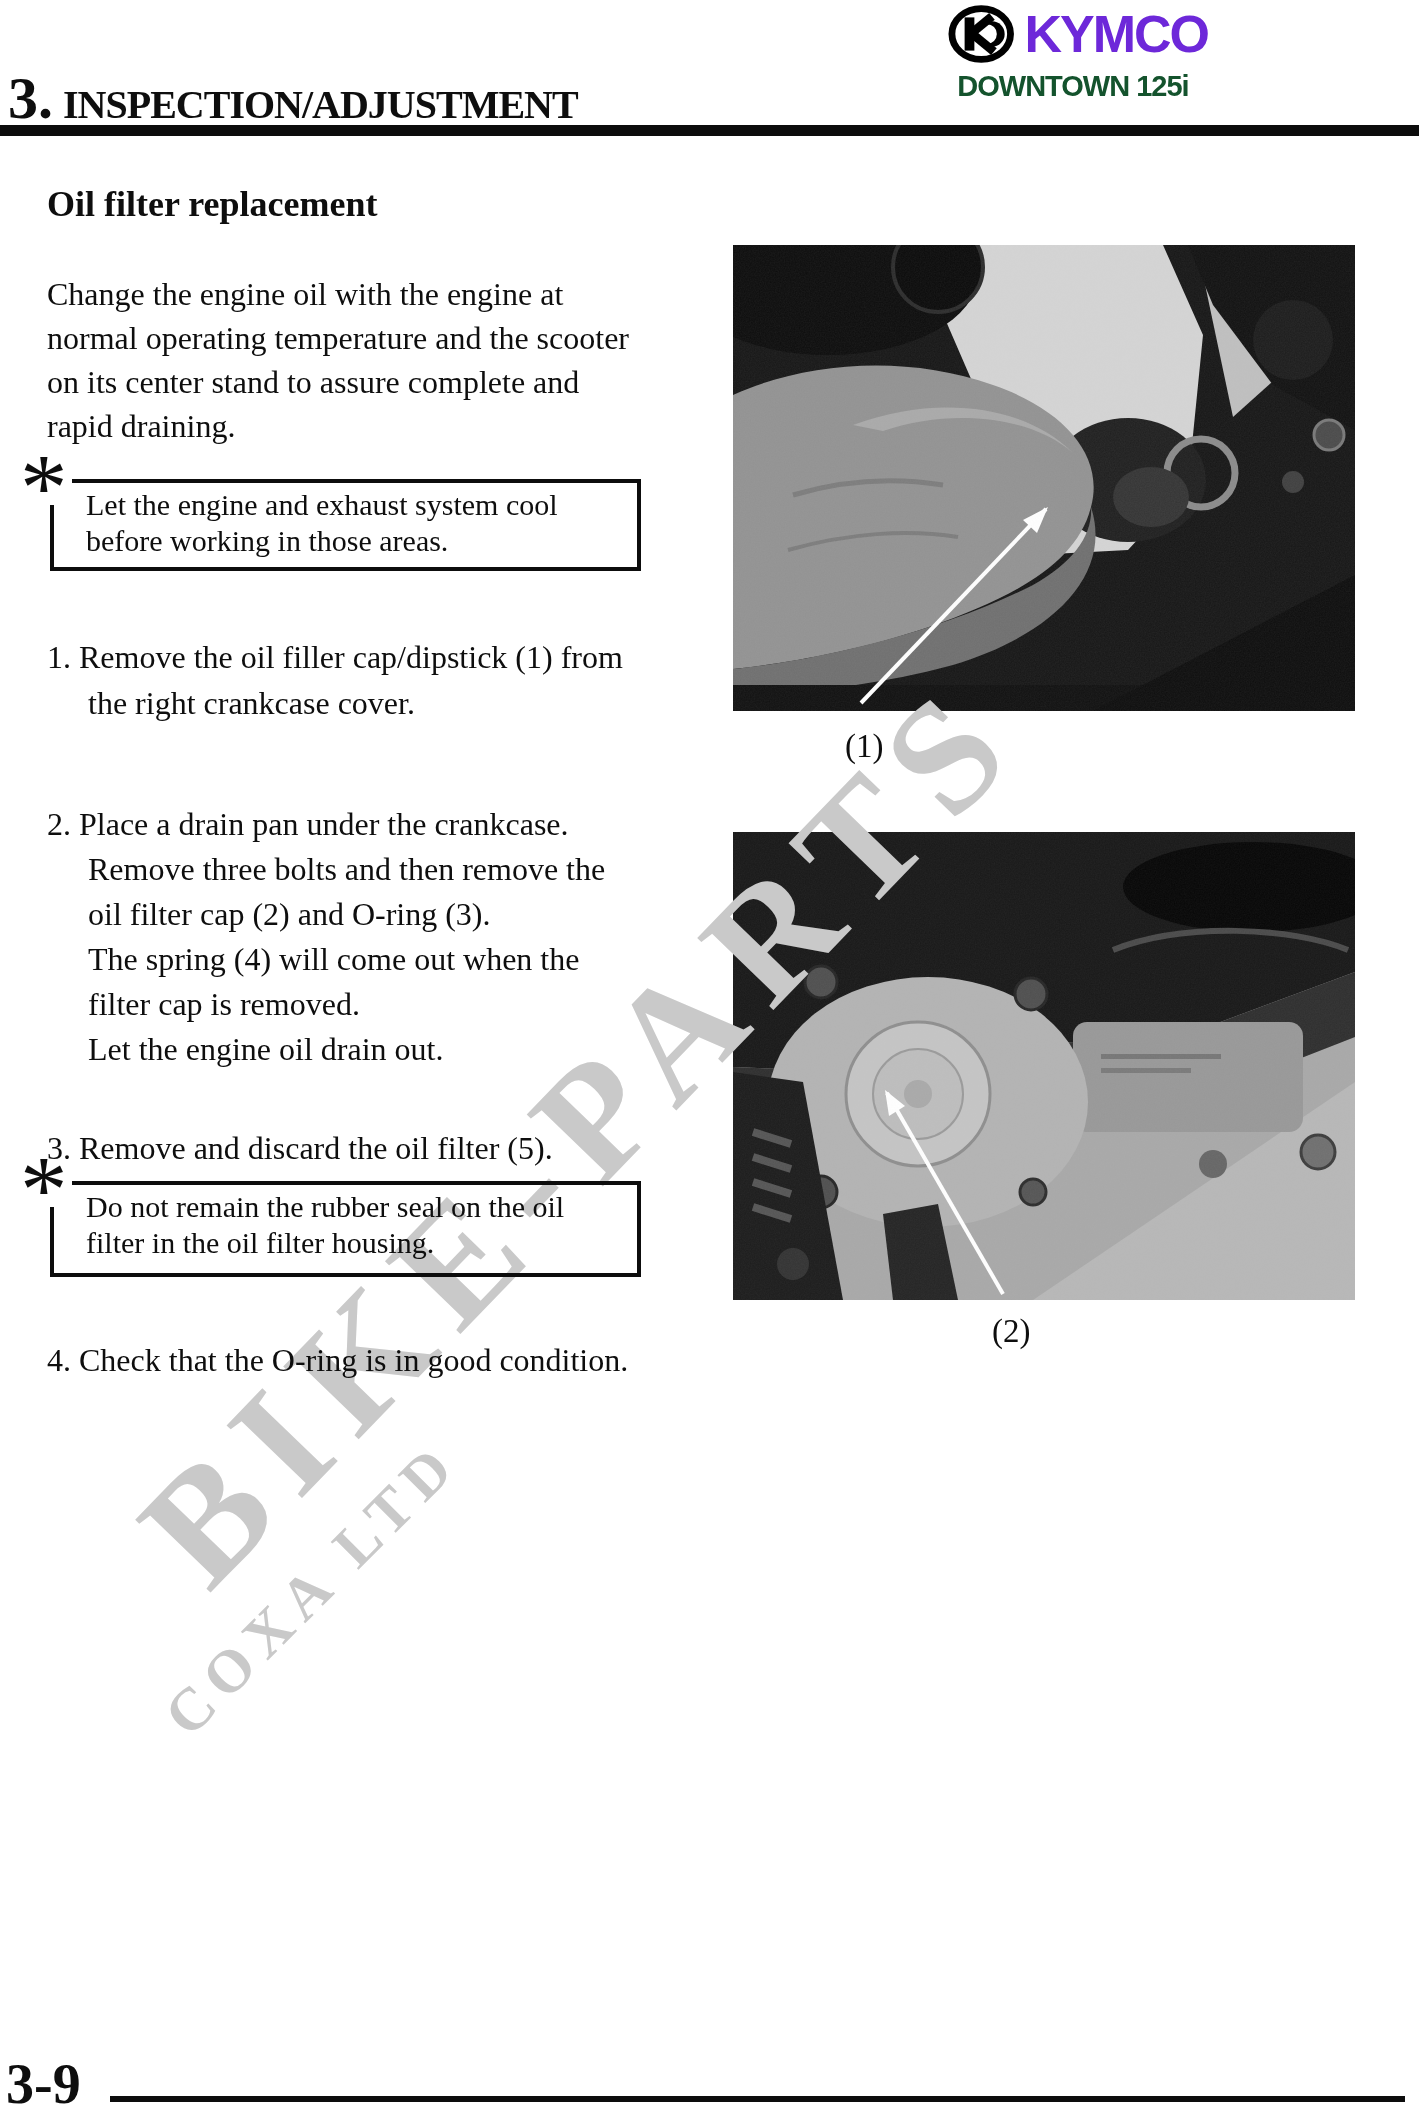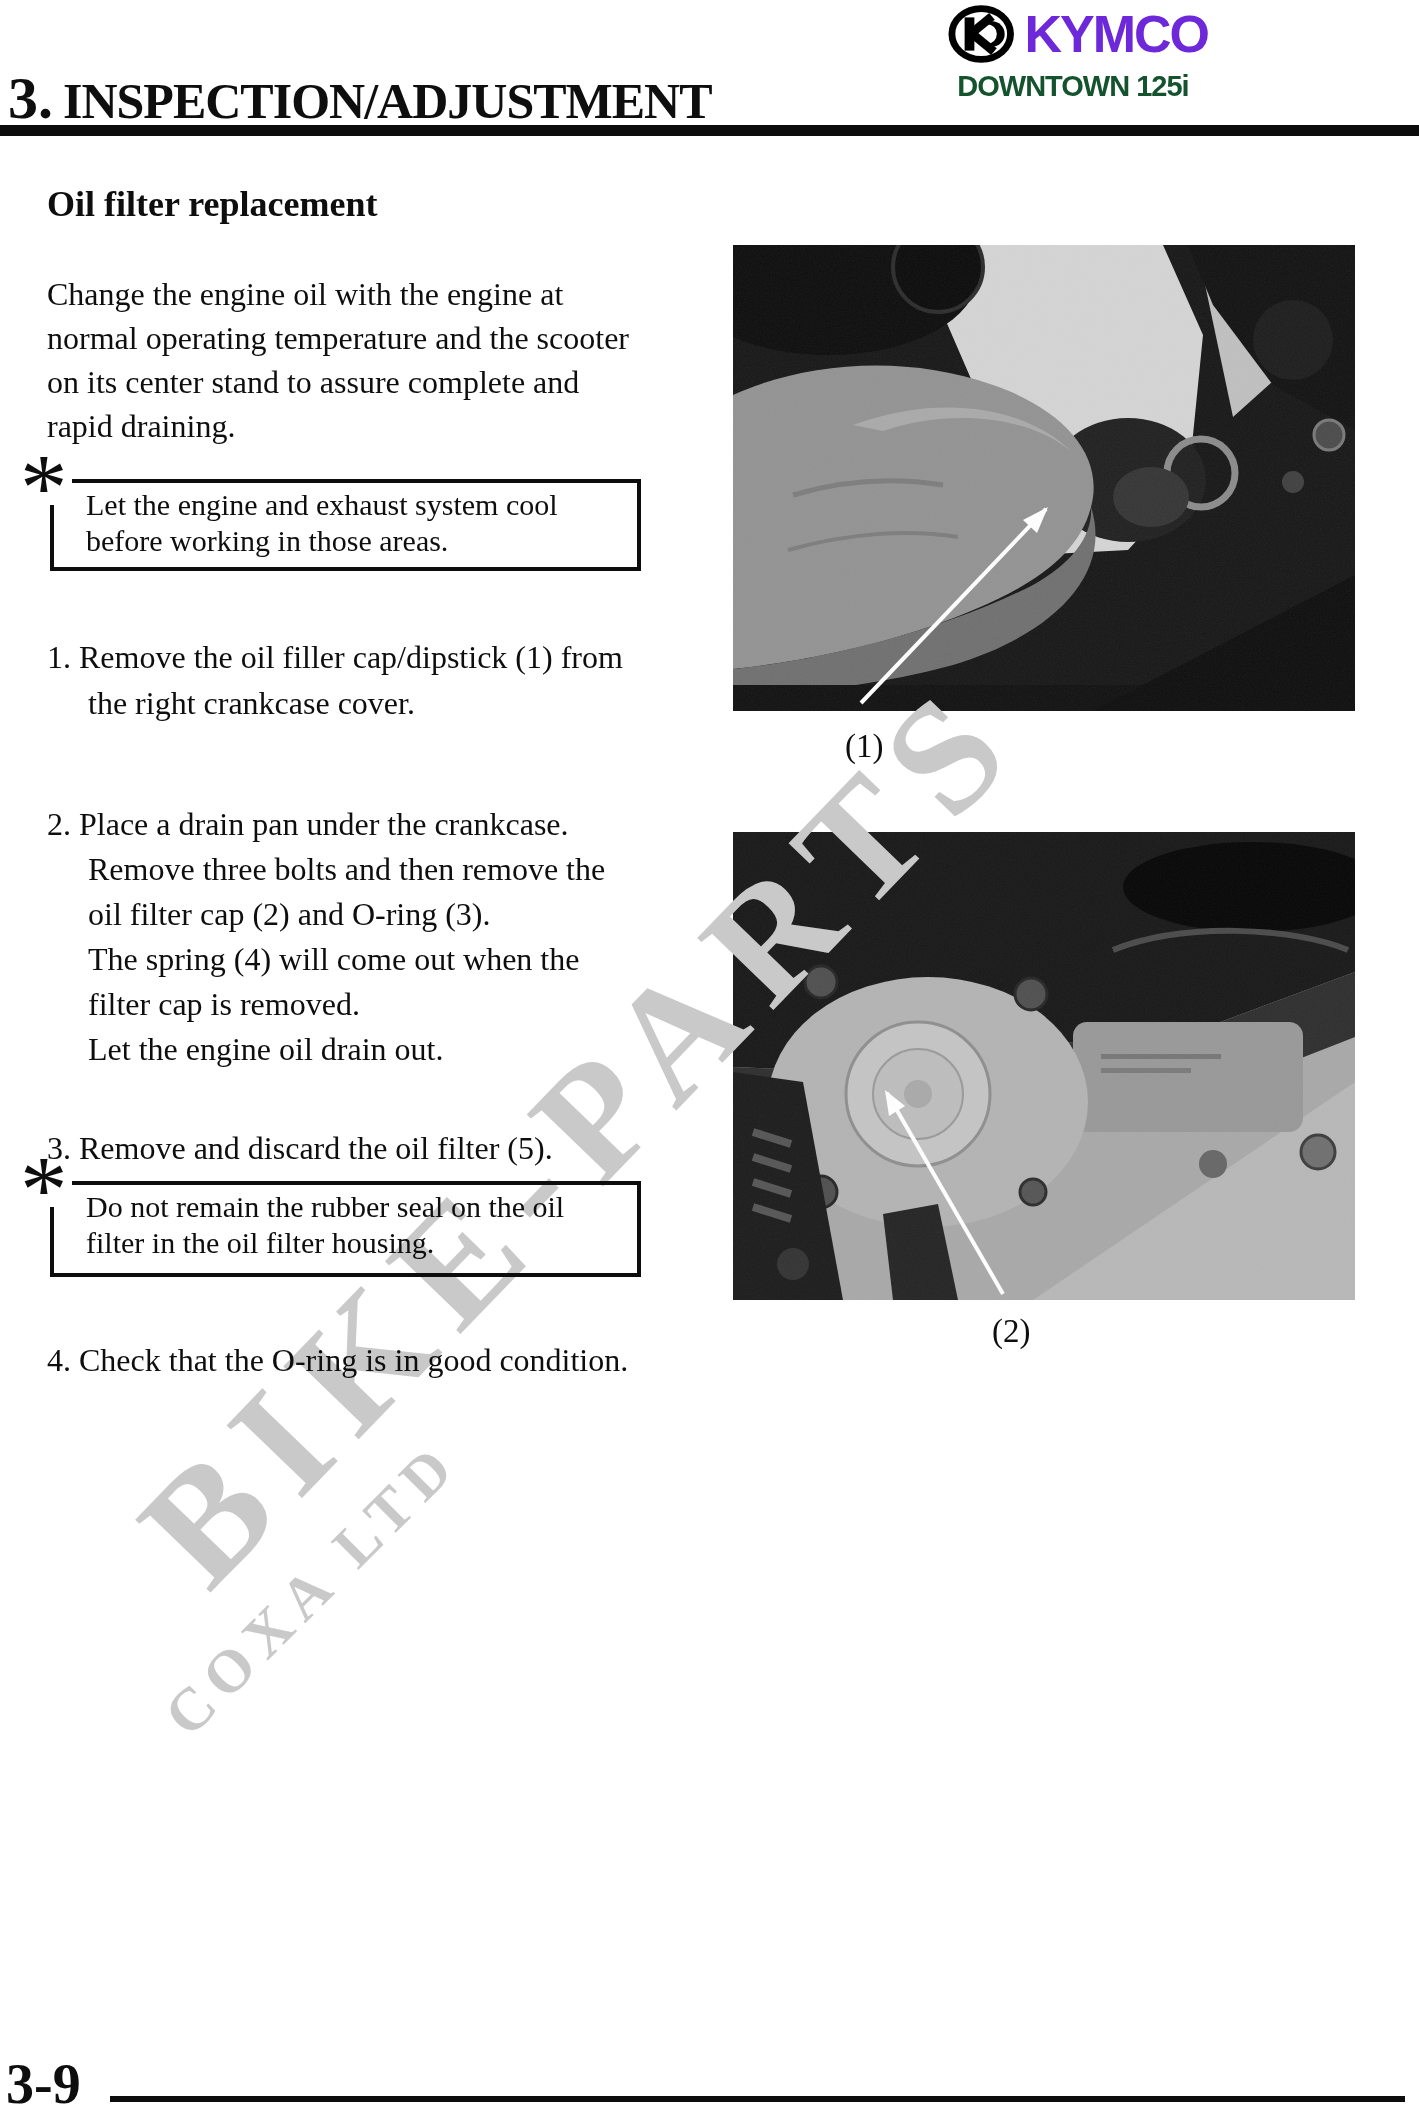--- a/index.html
+++ b/index.html
@@ -5,21 +5,21 @@
   html,body{margin:0;padding:0;background:#777;}
   #page{
     position:relative;width:1419px;height:2118px;background:#ffffff;
     margin:0 auto;overflow:hidden;
     font-family:"Liberation Serif",serif;color:#0e0e0e;
   }
   .abs{position:absolute;}
   
   #title{left:8px;top:64px;display:flex;align-items:baseline;gap:10px;z-index:3;}
   #title .t-num{font-size:60px;font-weight:bold;}
-  #title .t-rest{font-size:50px;font-weight:bold;letter-spacing:-1px;}
+  #title .t-rest{font-size:40px;font-weight:bold;letter-spacing:-1px;}
   #logo-block{left:948px;top:4px;width:260px;z-index:3;}
   #logo-row{display:flex;align-items:center;gap:10px;}
   #brand-text{font-family:"Liberation Sans",sans-serif;font-weight:bold;font-size:52px;letter-spacing:-2px;color:#6d28d9;}
   #model-text{font-family:"Liberation Sans",sans-serif;font-weight:bold;font-size:29px;letter-spacing:-1px;color:#14532d;
               width:250px;text-align:center;margin-top:6px;}
   #header-rule{left:0;top:125px;width:1419px;height:11px;background:#0c0c0c;z-index:3;}
   
   .btxt{font-size:32px;line-height:44px;z-index:3;}
   #heading{left:47px;top:183px;font-size:36px;font-weight:bold;z-index:3;}
   #intro{left:47px;top:272px;width:640px;}

